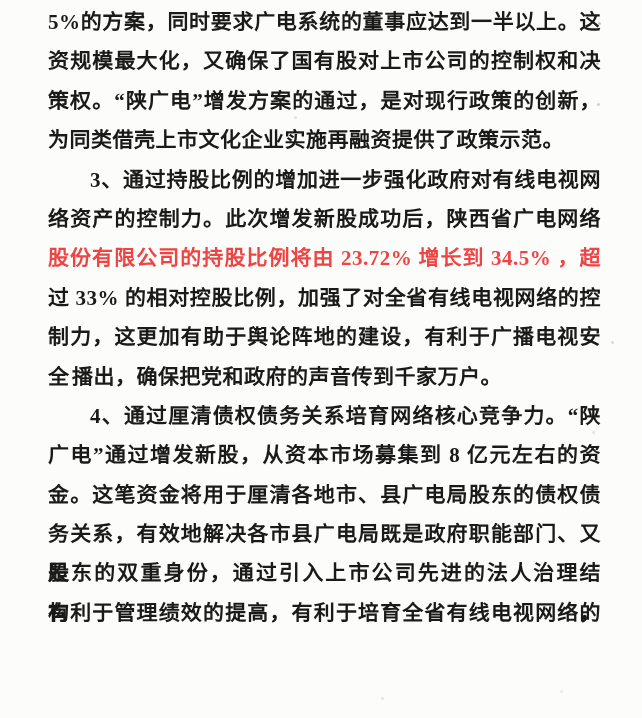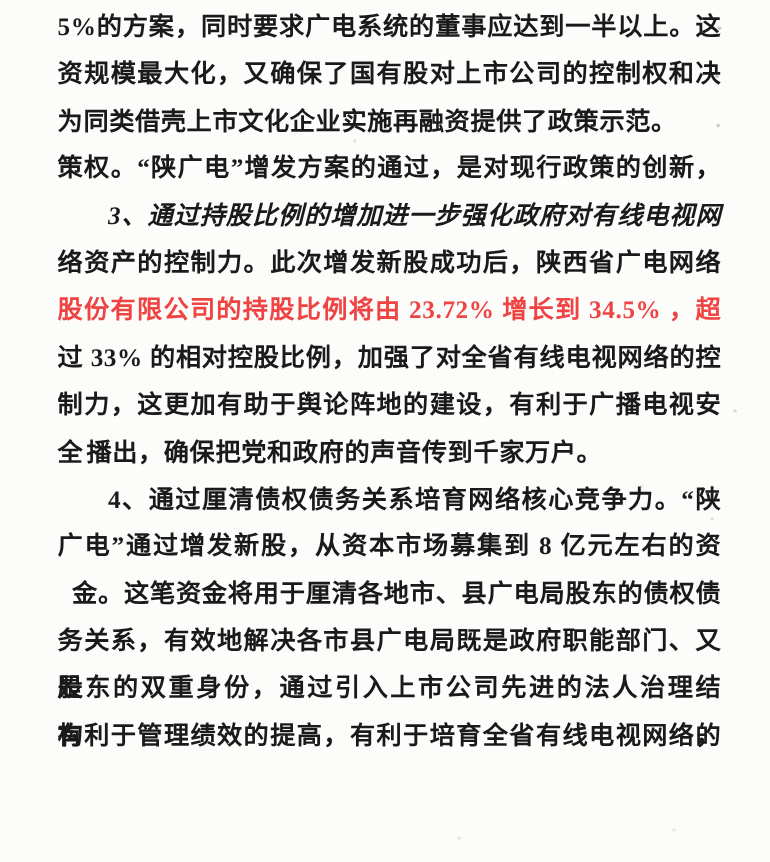--- a/index.html
+++ b/index.html
@@ -63,28 +63,28 @@
   }
 </style>
 </head>
 <body>
 
 <div class="page" style="background: rgb(252, 252, 250);">
   <div class="noise"></div>
   <div class="text-block">
       <div class="line justify" style="color: rgb(26, 26, 26);">5%的方案，同时要求广电系统的董事应达到一半以上。这</div>
       <div class="line justify" style="color: rgb(26, 26, 26);">资规模最大化，又确保了国有股对上市公司的控制权和决</div>
+      <div class="line justify" style="color: rgb(26, 26, 26);">策权。“陕广电”增发方案的通过，是对现行政策的创新，</div>
       <div class="line" style="color: rgb(26, 26, 26);">为同类借壳上市文化企业实施再融资提供了政策示范。</div>
-      <div class="line justify" style="color: rgb(26, 26, 26);">策权。“陕广电”增发方案的通过，是对现行政策的创新，</div>
-      <div class="line justify indent" style="color: rgb(26, 26, 26); font-style: italic;">3、通过持股比例的增加进一步强化政府对有线电视网</div>
+      <div class="line justify indent" style="color: rgb(26, 26, 26);">3、通过持股比例的增加进一步强化政府对有线电视网</div>
       <div class="line justify" style="color: rgb(26, 26, 26);">络资产的控制力。此次增发新股成功后，陕西省广电网络</div>
       <div class="line justify" style="color: #ef4444;">股份有限公司的持股比例将由 23.72% 增长到 34.5% ，超</div>
       <div class="line justify" style="color: rgb(26, 26, 26);">过 33% 的相对控股比例，加强了对全省有线电视网络的控</div>
       <div class="line justify" style="color: rgb(26, 26, 26);">制力，这更加有助于舆论阵地的建设，有利于广播电视安全</div>
       <div class="line" style="color: rgb(26, 26, 26); margin-left: 24px;">播出，确保把党和政府的声音传到千家万户。</div>
       <div class="line justify indent" style="color: rgb(26, 26, 26);">4、通过厘清债权债务关系培育网络核心竞争力。“陕</div>
       <div class="line justify" style="color: rgb(26, 26, 26);">广电”通过增发新股，从资本市场募集到 8 亿元左右的资</div>
-      <div class="line justify" style="color: rgb(26, 26, 26); margin-left: 12px;">金。这笔资金将用于厘清各地市、县广电局股东的债权债</div>
+      <div class="line justify" style="color: rgb(26, 26, 26);">金。这笔资金将用于厘清各地市、县广电局股东的债权债</div>
       <div class="line justify" style="color: rgb(26, 26, 26);">务关系，有效地解决各市县广电局既是政府职能部门、又是</div>
       <div class="line justify" style="color: rgb(26, 26, 26);">股东的双重身份，通过引入上市公司先进的法人治理结构，</div>
       <div class="line justify" style="color: rgb(26, 26, 26);">有利于管理绩效的提高，有利于培育全省有线电视网络的</div>
     </div>
 </div>
 
 </body></html>

